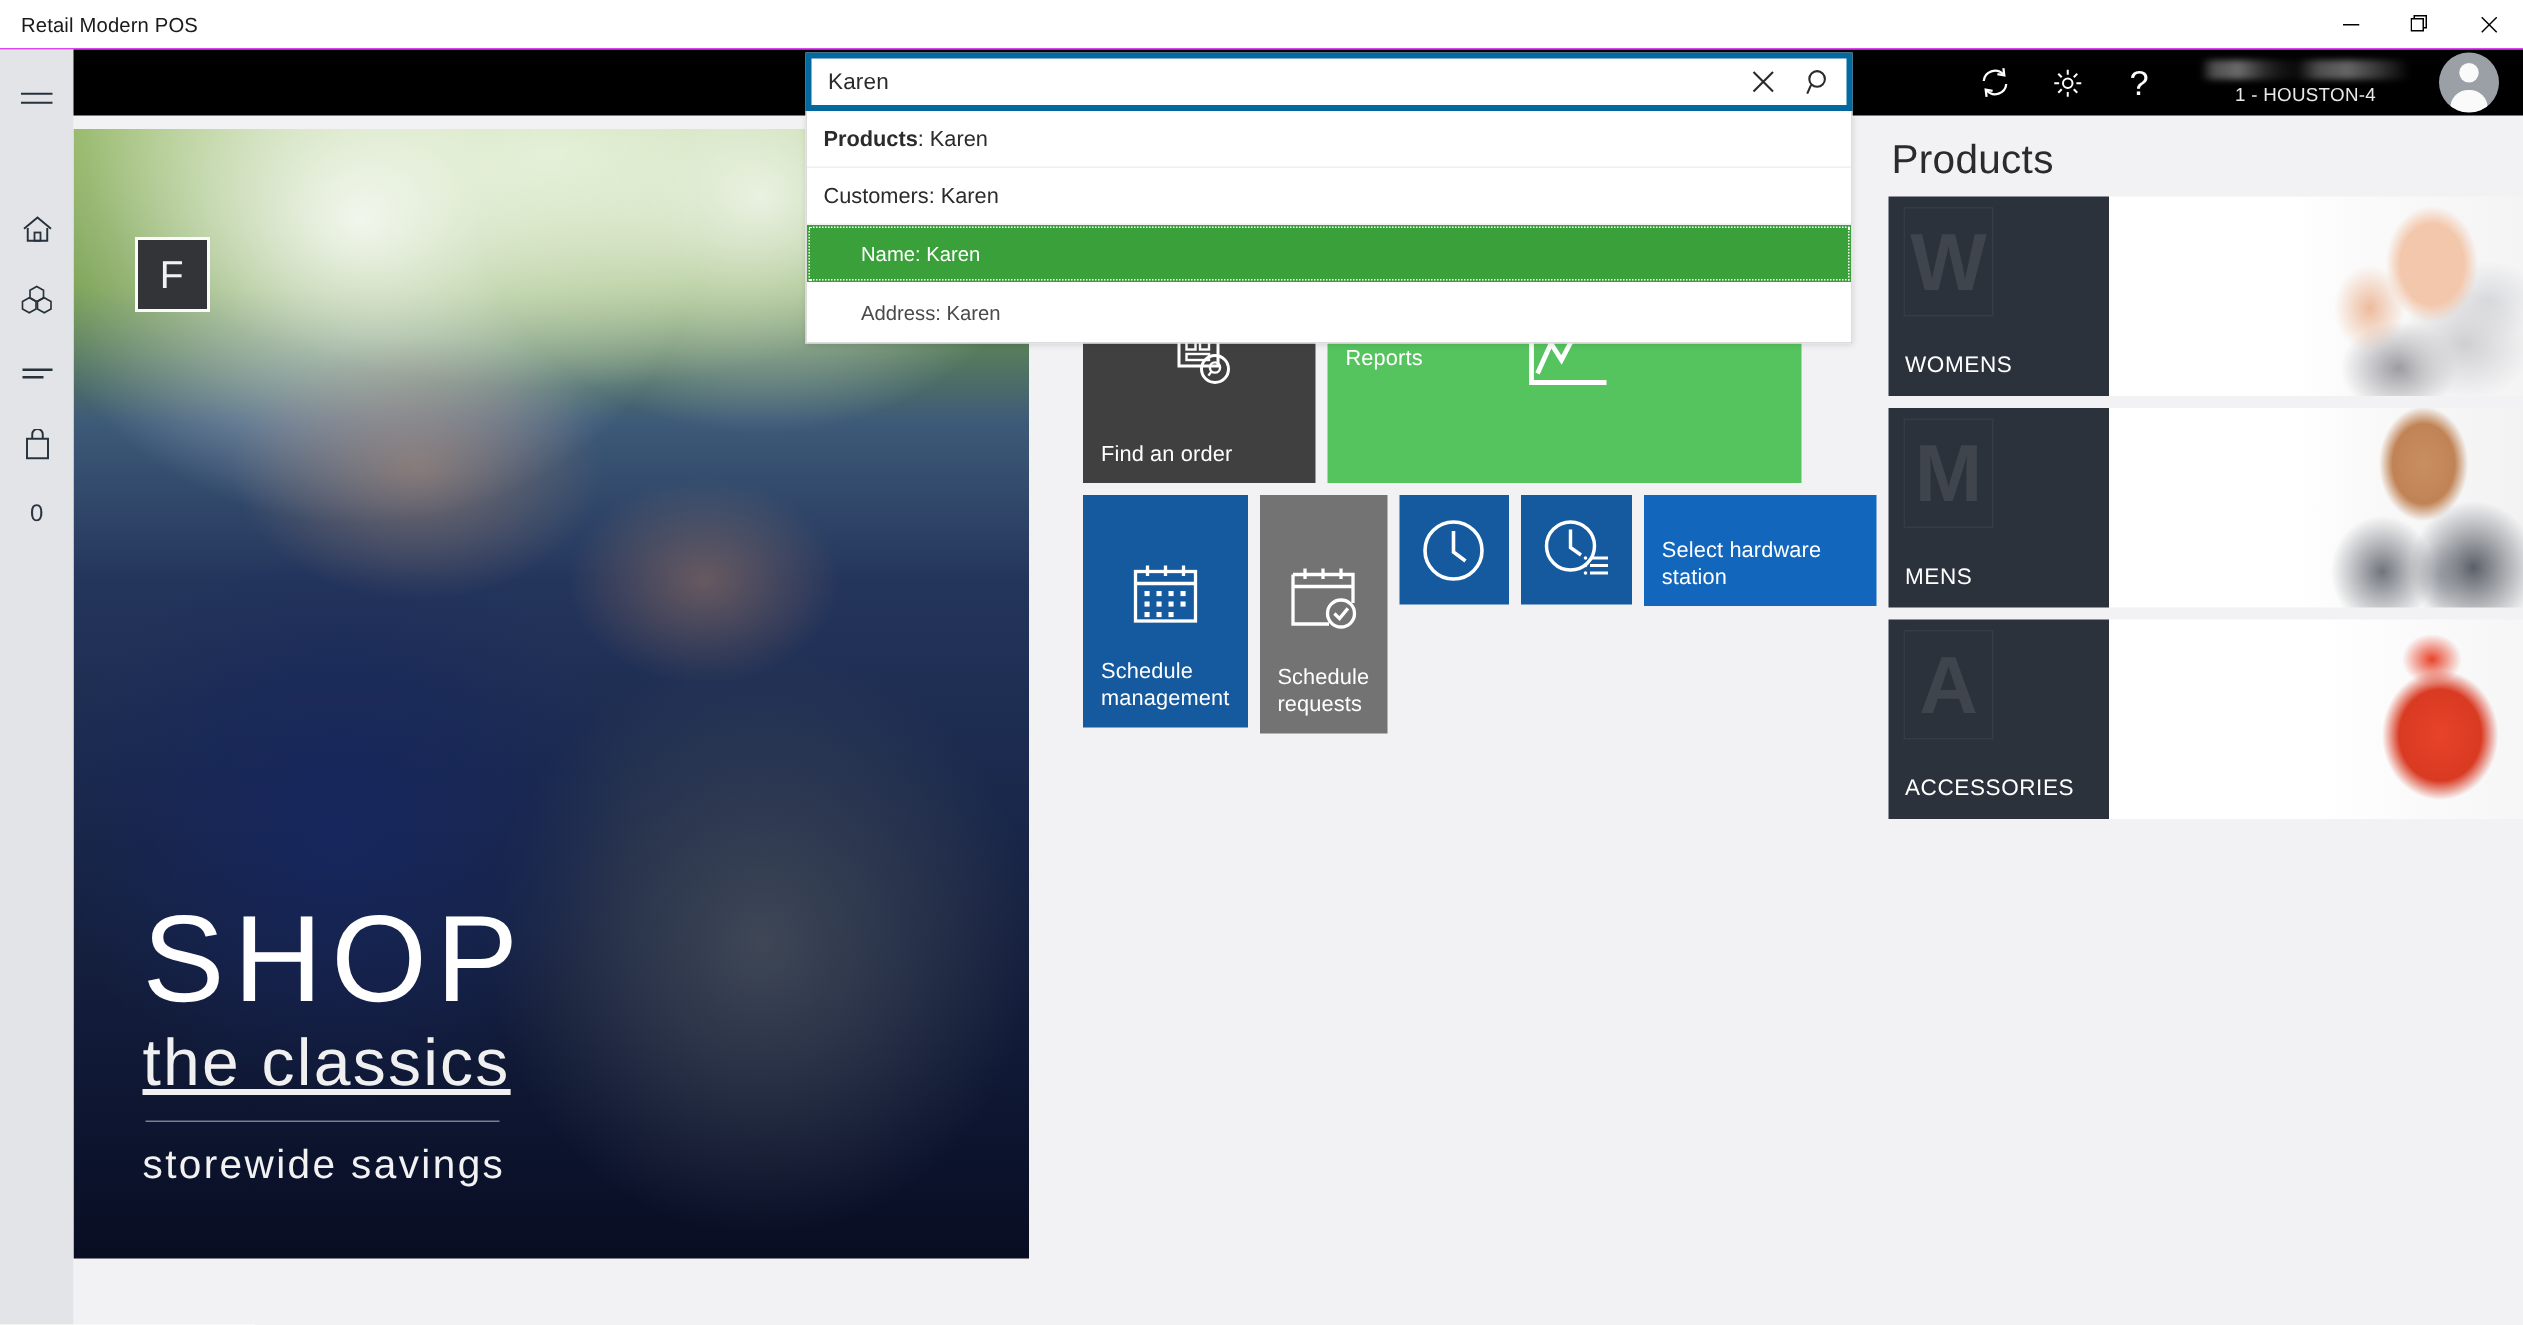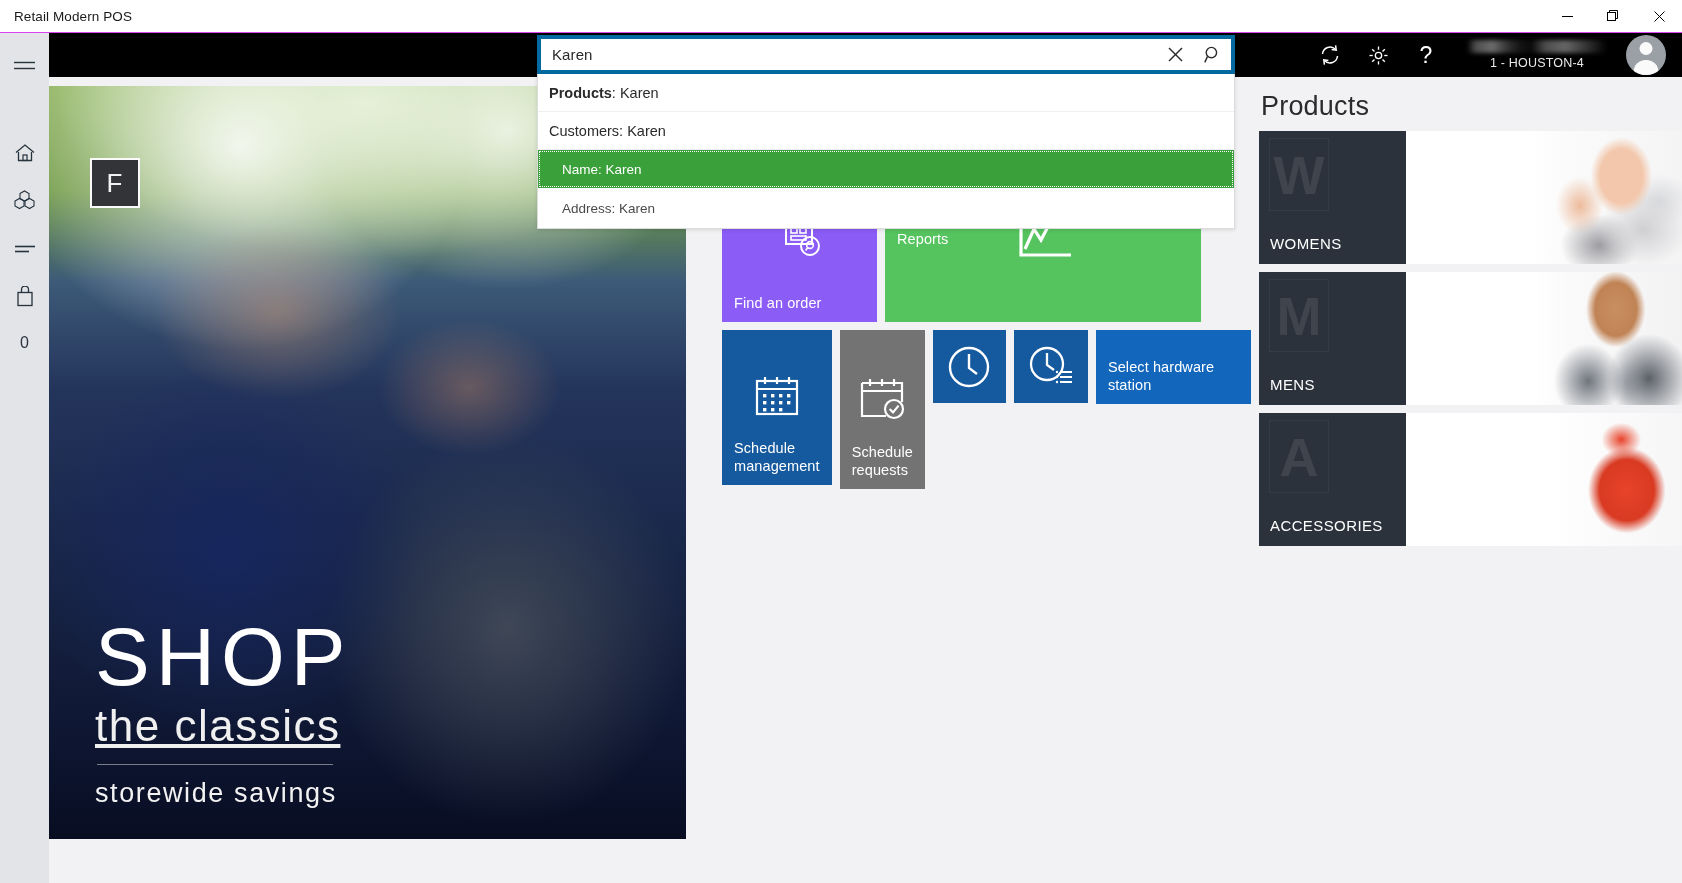--- a/index.html
+++ b/index.html
@@ -114,21 +114,21 @@
     background: #ffffff; border: 1px solid #dcdcdc; border-top: none;
     width: 698px; box-shadow: 0 1px 4px rgba(0,0,0,.12);
   }
   .sugg {
     height: 38px; display: flex; align-items: center;
     font-size: 14.5px; color: #2b2b2b; padding-left: 11px;
     border-bottom: 1px solid #efefef;
   }
   .sugg.group { font-size: 14.5px; }
   .sugg.group b { font-weight: bold; }
-  .sugg.child { padding-left: 24px; font-size: 13.5px; color: #4a4a4a; border-bottom: none; }
+  .sugg.child { padding-left: 36px; font-size: 13.5px; color: #4a4a4a; border-bottom: none; }
   .sugg.selected {
     background: #3aa03a; color: #ffffff;
     outline: 1px dotted #ffffff; outline-offset: -2px;
   }
   .sugg.last { border-bottom: none; height: 40px; }
 
   
   .content { flex: 1; display: flex; overflow: hidden; background: #f2f2f4; }
 
   
@@ -151,21 +151,21 @@
       radial-gradient(ellipse 42% 34% at 28% 62%, rgba(22,38,95,.92) 0%, rgba(20,32,80,0) 72%),
       radial-gradient(ellipse 40% 36% at 72% 72%, rgba(70,78,90,.85) 0%, rgba(50,56,68,0) 72%);
   }
   .brand-box {
     position: absolute; left: 41px; top: 72px;
     width: 50px; height: 50px; background: #333438;
     border: 2px solid #fafafa;
     display: flex; align-items: center; justify-content: center;
   }
   .brand-box span { color: #f2f2f2; font-size: 26px; font-weight: 300; letter-spacing: 1px; }
-  .banner-text { position: absolute; left: 46px; bottom: 28px; width: 470px; }
+  .banner-text { position: absolute; left: 46px; bottom: 45px; width: 470px; }
   .b-shop {
     font-size: 82px; color: #ffffff; font-weight: 300;
     letter-spacing: 6px; line-height: .95;
   }
   .b-classics {
     font-size: 44px; color: #f0f0f0; font-weight: 300;
     letter-spacing: 1.5px; margin-top: 6px; line-height: 1.1; text-decoration: underline;
   }
   .b-rule { height: 1px; background: rgba(255,255,255,.45); margin: 14px 2px 13px 2px; width: 236px; }
   .b-savings {
@@ -185,21 +185,21 @@
   .tile-label {
     font-size: 14.5px; padding: 0 12px 10px 12px; line-height: 1.25;
     letter-spacing: .1px;
   }
   .tile-icon {
     position: absolute; left: 0; right: 0; top: 0; bottom: 22px;
     display: flex; align-items: center; justify-content: center;
   }
   .t-current { width: 316px; height: 73px; background: #0f7249; }
   .t-return  { width: 155px; height: 73px; background: #0f7249; }
-  .t-find    { width: 155px; height: 155px; background: #8b5cf6; }
+  .t-find    { width: 155px; height: 155px; background: #404040; }
   .t-reports { width: 316px; height: 155px; background: #55c35e; justify-content: center; }
   .t-schedmg { width: 155px; height: 155px; background: #15599e; }
   .t-schedrq { width: 155px; height: 159px; background: #737373; }
   .t-clock   { width: 73px;  height: 73px;  background: #15599e; }
   .t-clocklist { width: 74px; height: 73px; background: #15599e; }
   .t-hw      { width: 155px; height: 74px; background: #1267bd; }
   .stack-col { display: flex; gap: 8px; }
   .stack-row { display: flex; gap: 8px; }
 
   

